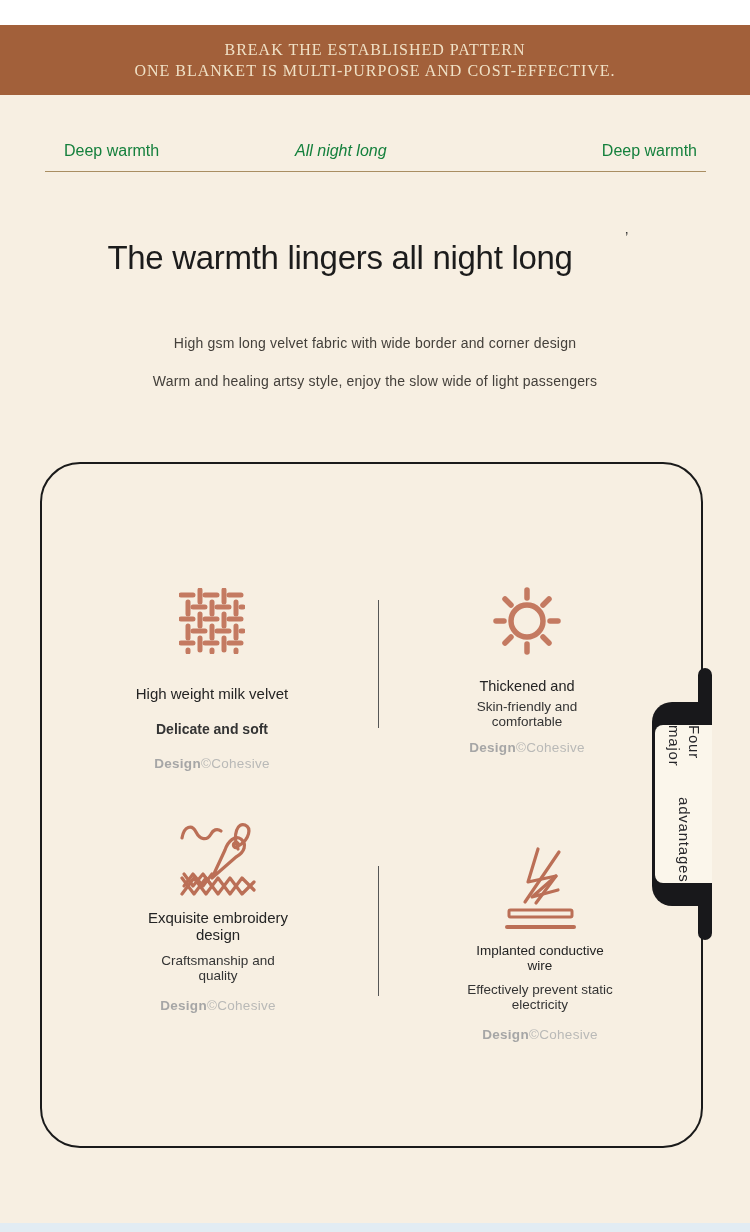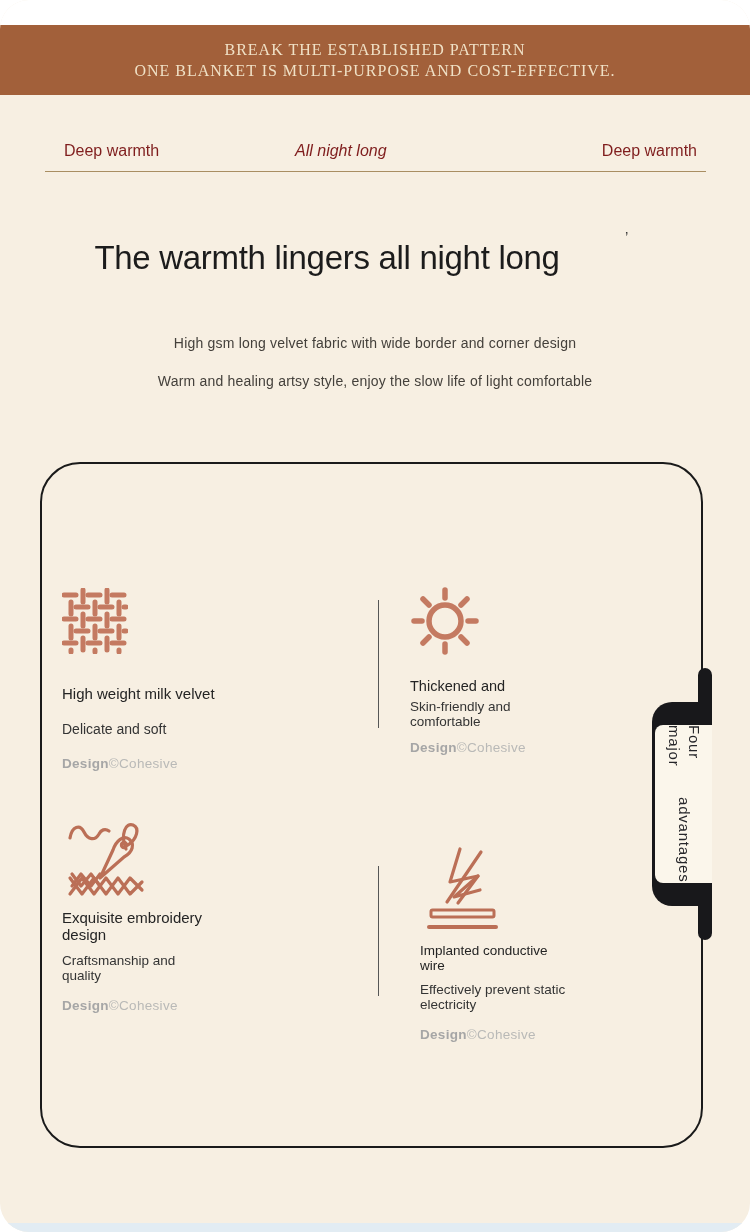--- a/index.html
+++ b/index.html
@@ -1,66 +1,65 @@
 <!DOCTYPE html>
 <html><head>
 <meta charset="utf-8">
 <style>
   * { margin:0; padding:0; box-sizing:border-box; }
   html,body { background:#ffffff; }
   .page {
     position:relative; width:750px; height:1232px; margin:0 auto;
     background:#f7efe2; overflow:hidden;
     font-family:"Liberation Sans", sans-serif;
-    border-radius:29px;
   }
   .top-white { position:absolute; left:0; top:0; width:750px; height:25px; background:#ffffff; }
   .banner {
     position:absolute; left:0; top:25px; width:750px; height:70px;
     background:#a2603a; color:#f0e1c6;
     display:flex; flex-direction:column; align-items:center; justify-content:center; gap:3px;
     font-family:"Liberation Serif", serif; letter-spacing:1px; text-align:center;
   }
   .banner .b1 { font-size:16px; }
   .banner .b2 { font-size:16px; }
-  .nav { position:absolute; left:0; top:142px; width:750px; height:20px; color:#7f1d1d; font-size:16px; }
+  .nav { position:absolute; left:0; top:142px; width:750px; height:20px; color:#15803d; font-size:16px; }
   .nav .nav-left   { position:absolute; left:64px;  top:0; }
   .nav .nav-center { position:absolute; left:295px; top:0;font-style:italic; }
   .nav .nav-right  { position:absolute; right:53px; top:0; }
   .rule { position:absolute; left:45px; top:171px; width:661px; height:1px; background:#a98e62; }
   .hero-title {
-    position:absolute; left:4px; top:239px; width:646px; text-align:center;
+    position:absolute; left:17px; top:239px; width:646px; text-align:center;
     font-size:33px; letter-spacing:-0.3px; color:#1c1c1c;
   }
   .hero-mark { position:absolute; left:625px; top:228px; font-size:15px; color:#3a3a3a; }
   .hero-sub1, .hero-sub2 {
     position:absolute; left:0; width:750px; text-align:center;
     font-size:14px; color:#44403b; letter-spacing:0.2px;
   }
   .hero-sub1 { top:335px; }
   .hero-sub2 { top:373px; }
   .adv-box {
     position:absolute; left:40px; top:462px; width:663px; height:686px;
     border:2px solid #1a1a1a; border-radius:40px; background:transparent;
   }
   .v-divider { position:absolute; left:378px; width:1px; background:#565656; }
   .v-divider.top { top:600px; height:128px; }
   .v-divider.bottom { top:866px; height:130px; }
-  .cell { position:absolute; text-align:left; color:#222222; }
+  .cell { position:absolute; text-align:center; color:#222222; }
   .cell-tl { left:62px;  top:588px; width:300px; }
   .cell-tr { left:410px; top:586px; width:234px; }
   .cell-bl { left:62px;  top:816px; width:312px; }
   .cell-br { left:420px; top:845px; width:240px; }
   .f-title { font-size:14.5px; line-height:1.12; color:#242424; }
   .f-sub   { font-size:13.5px; line-height:1.12; color:#343434; }
   .f-credit { font-size:13.5px; color:#b9b9b7; letter-spacing:0.3px; }
   .f-credit b { color:#a6a6a6; font-weight:bold; }
   .tline { display:block; }
   .cell-tl .f-title { margin-top:28px; font-size:15px; }
-  .cell-tl .f-sub   { margin-top:19px; font-size:14px; }
+  .cell-tl .f-sub   { margin-top:19px; font-size:14px;font-weight:bold; }
   .cell-tl .f-credit{ margin-top:19px; }
   .cell-tr .f-title { margin-top:18px; }
   .cell-tr .f-sub   { margin-top:5px; }
   .cell-tr .f-credit{ margin-top:11px; }
   .cell-bl .f-title { margin-top:6px; font-size:15px; }
   .cell-bl .f-sub   { margin-top:9px; }
   .cell-bl .f-credit{ margin-top:15px; }
   .cell-br .f-title { margin-top:2px; font-size:13.5px; }
   .cell-br .f-sub   { margin-top:9px; }
   .cell-br .f-credit{ margin-top:15px; }
@@ -105,21 +104,21 @@
     <span class="nav-center">All night long</span>
     <span class="nav-right">Deep warmth</span>
   </div>
 
   <div class="rule"></div>
 
   <h1 class="hero-title" style="font-weight:normal;">The warmth lingers all night long</h1>
   <span class="hero-mark">’</span>
 
   <div class="hero-sub1">High gsm long velvet fabric with wide border and corner design</div>
-  <div class="hero-sub2">Warm and healing artsy style, enjoy the slow life of light comfortable</div>
+  <div class="hero-sub2">Warm and healing artsy style, enjoy the slow wide of light passengers</div>
 
   <div class="adv-box"></div>
 
   <div class="v-divider top"></div>
   <div class="v-divider bottom"></div>
 
   <div class="cell cell-tl">
     <svg class="icon-svg" width="66" height="66" viewBox="0 0 66 66" fill="none" stroke="#c47a61" stroke-width="5" stroke-linecap="round">
       <line x1="2" y1="7" x2="64" y2="7" stroke-dasharray="12 12" stroke-dashoffset="0"></line>
       <line x1="2" y1="19" x2="64" y2="19" stroke-dasharray="12 12" stroke-dashoffset="12"></line>

